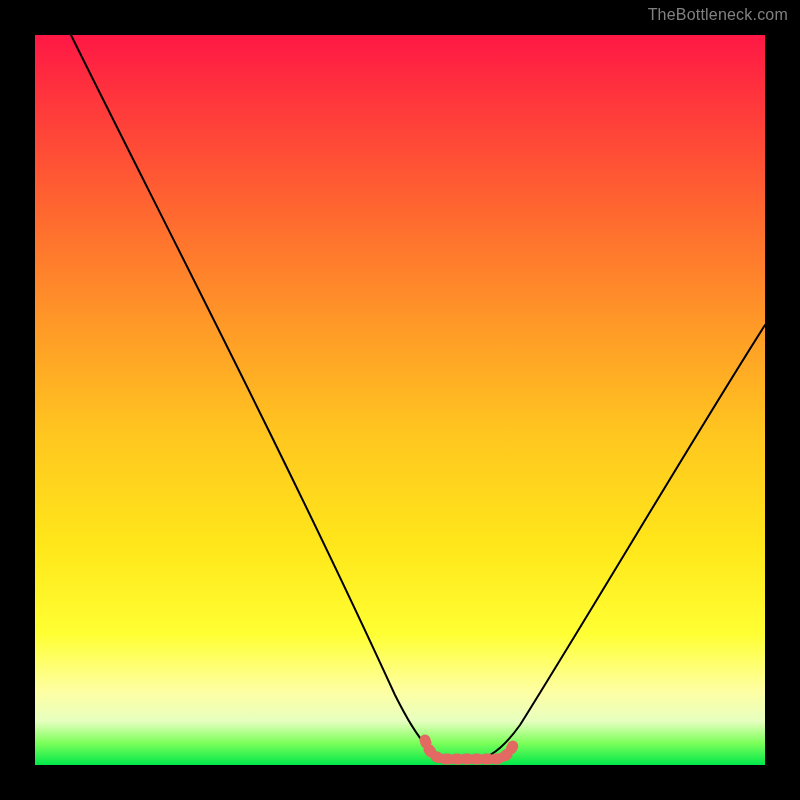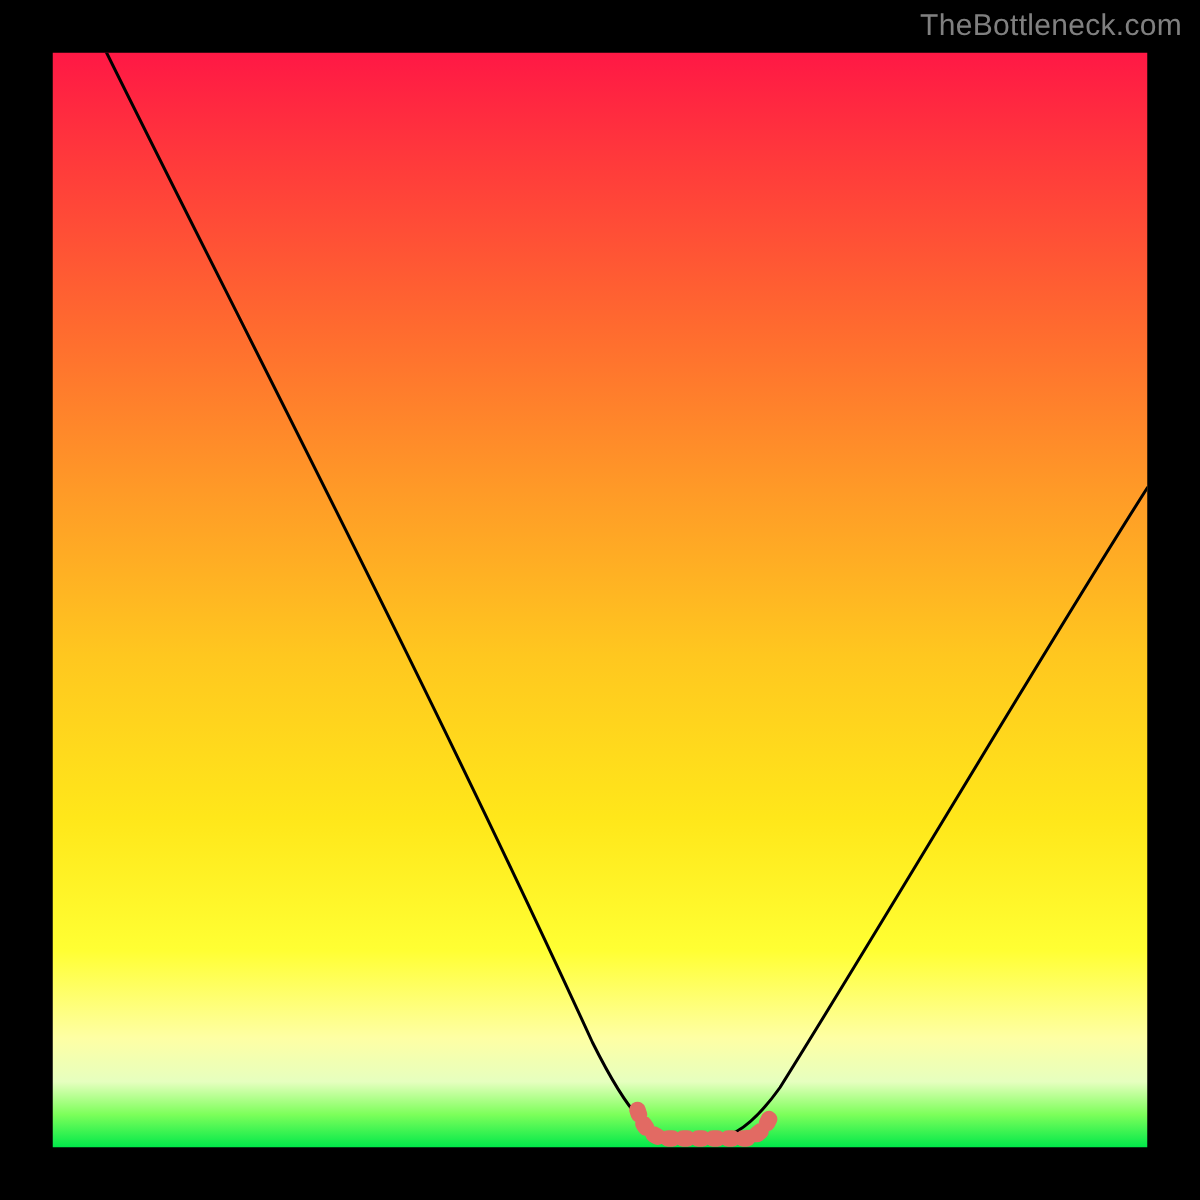--- a/index.html
+++ b/index.html
@@ -53,21 +53,21 @@
     left: 0;
     top: 0;
     width: 100%;
     height: 100%;
   }
   .watermark {
     position: absolute;
     top: 6px;
     right: 12px;
     color: #808080;
-    font-size: 20px;
+    font-size: 16px;
     letter-spacing: 0.2px;
     font-weight: 400;
   }
 </style>
 </head>
 <body>
 
 <div class="frame">
   <div class="plot">
     <div class="gradient"></div>

